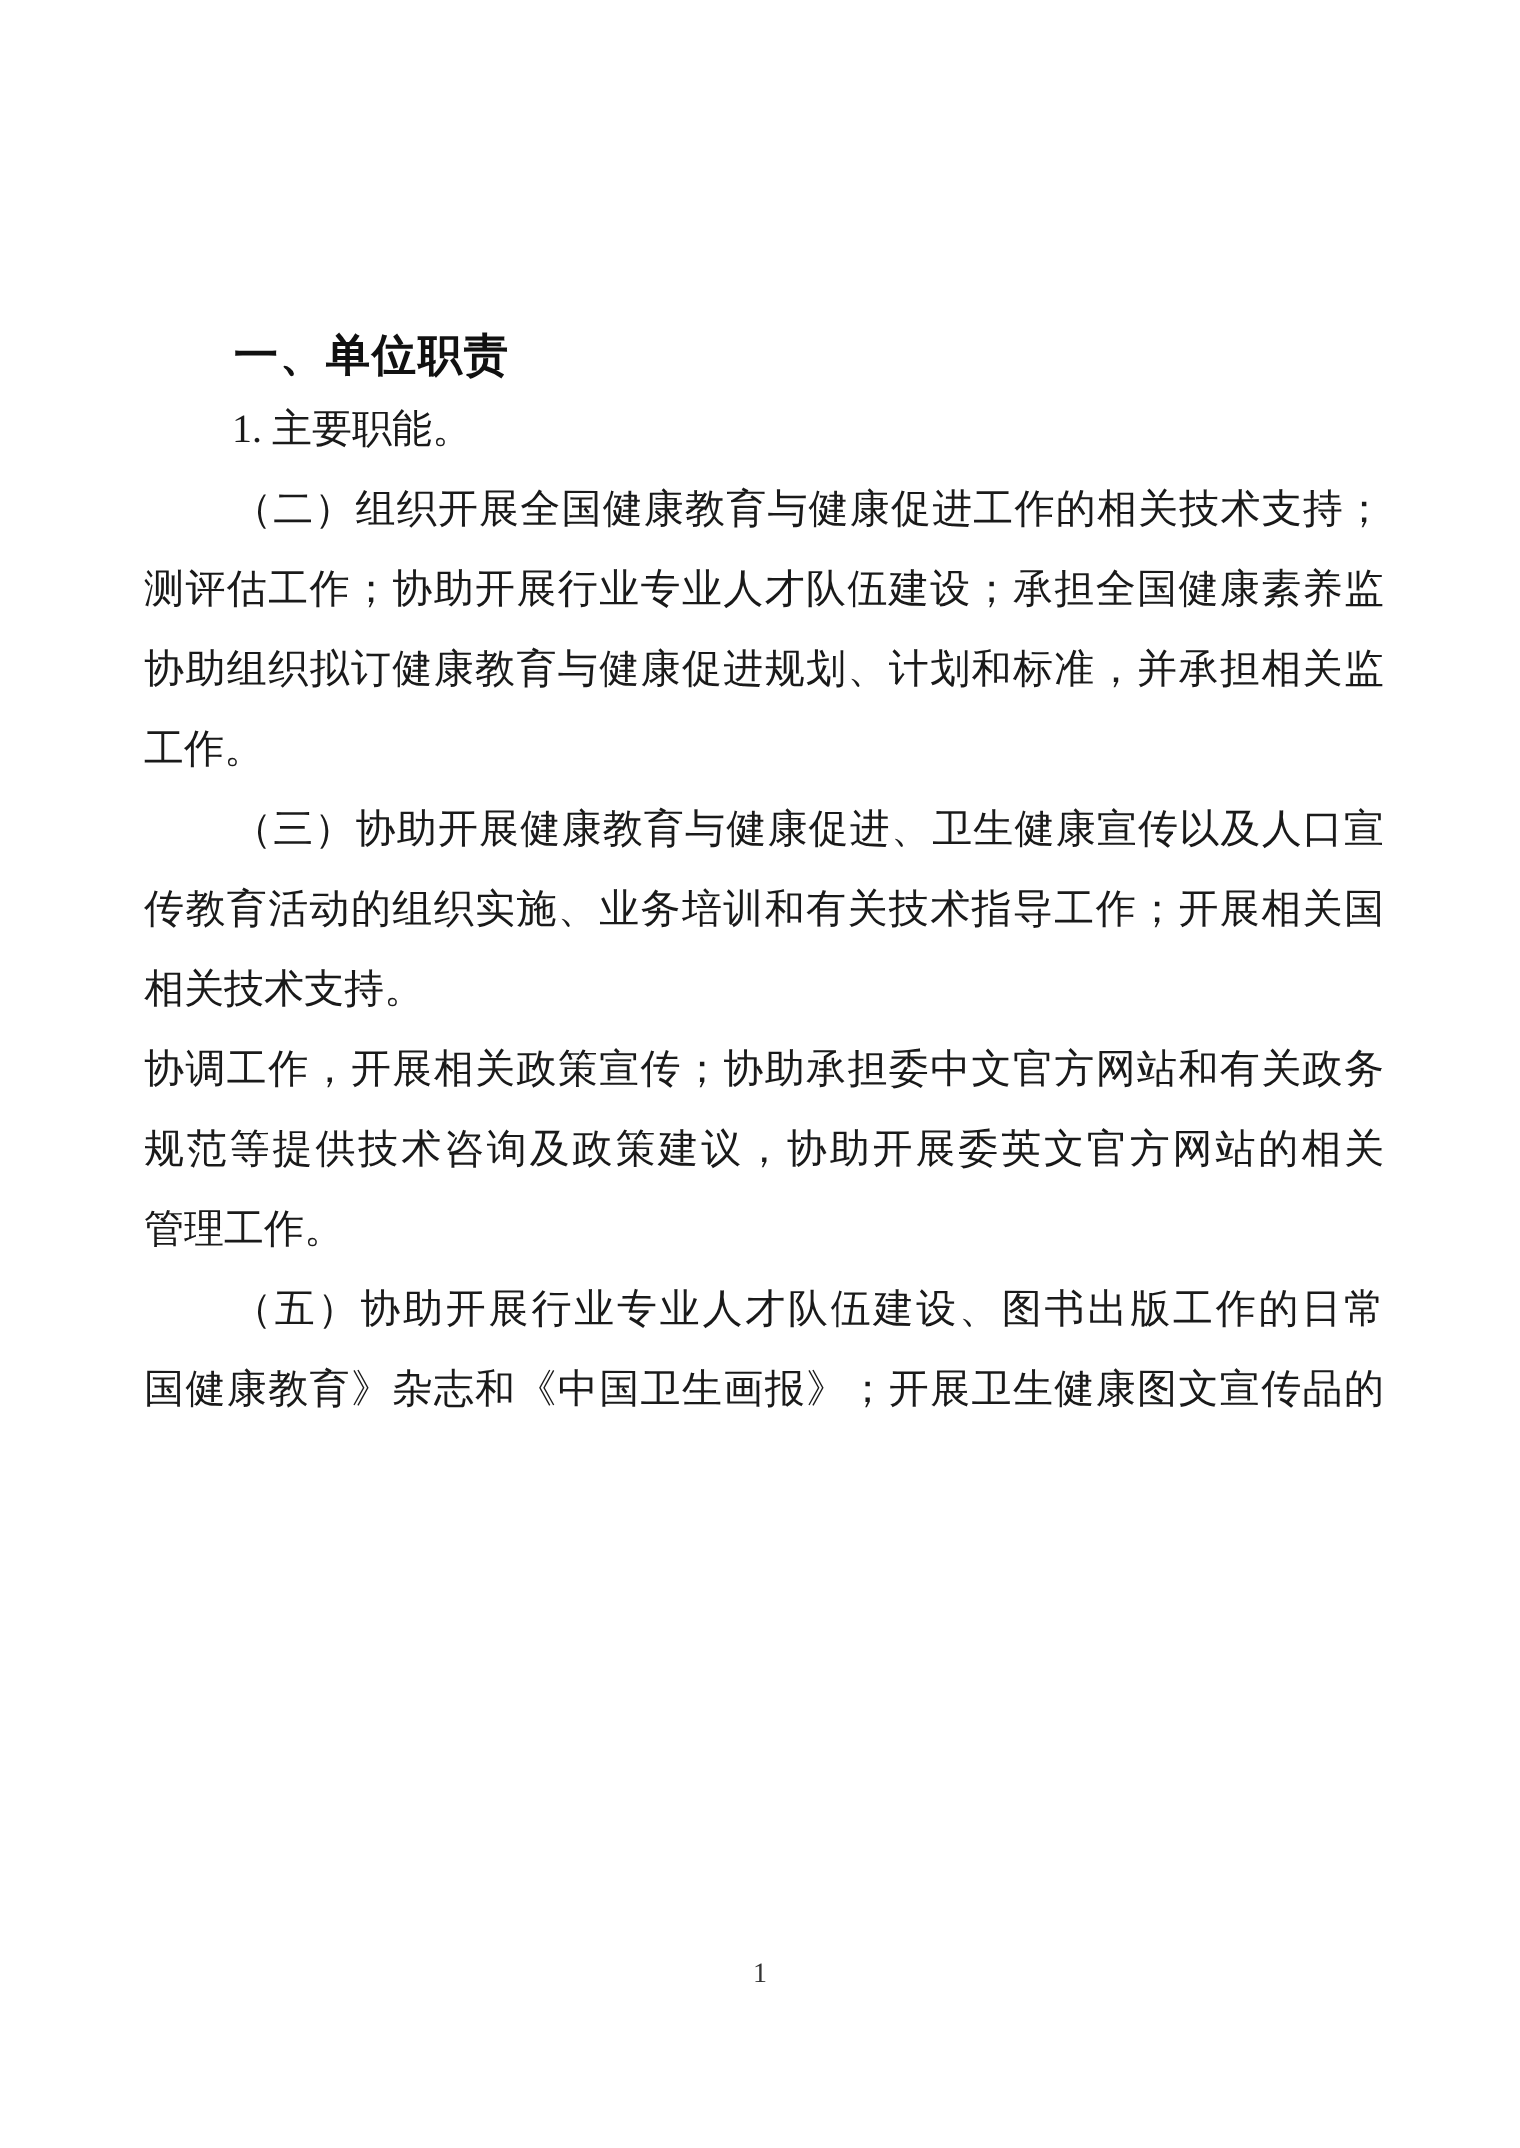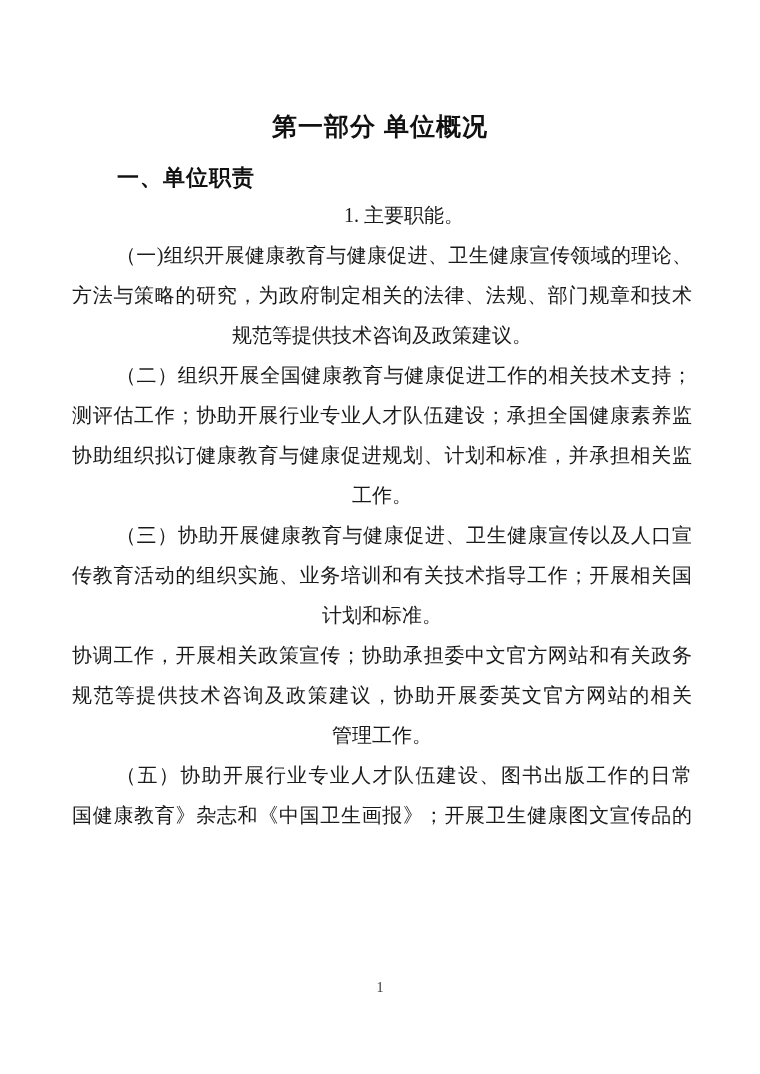--- a/index.html
+++ b/index.html
@@ -46,21 +46,21 @@
     width: 620px;
     font-family: "Liberation Serif", "DejaVu Serif", serif;
     font-size: 20px;
     color: #1a1a1a;
   }
   .para { margin: 0; padding: 0; }
   .ln {
     height: 40px;
     line-height: 40px;
     white-space: nowrap;
-    text-align: center;
+    text-align: left;
     box-sizing: border-box;
     width: 620px;
   }
   .ln.just {
     white-space: normal;
     text-align: justify;
     text-align-last: justify;
   }
   .ln.indent { padding-left: 44px; }
   .page-number {
@@ -72,47 +72,41 @@
     font-family: "Liberation Serif", "DejaVu Serif", serif;
     font-size: 14px;
     color: #333;
   }
 </style>
 </head>
 <body>
 
 <div class="page">
 
-  <div class="doc-title">第一部分 单位概况</div>
 
   <div class="section-heading">一、单位职责</div>
 
   <div class="body-text">
 
     <div class="para">
       <div class="ln indent">1. 主要职能。</div>
     </div>
 
-    <div class="para">
-      <div class="ln indent just">（一)组织开展健康教育与健康促进、卫生健康宣传领域的理论、</div>
-      <div class="ln just">方法与策略的研究，为政府制定相关的法律、法规、部门规章和技术</div>
-      <div class="ln">规范等提供技术咨询及政策建议。</div>
-    </div>
 
     <div class="para">
       <div class="ln indent just">（二）组织开展全国健康教育与健康促进工作的相关技术支持；</div>
       <div class="ln just">测评估工作；协助开展行业专业人才队伍建设；承担全国健康素养监</div>
       <div class="ln just">协助组织拟订健康教育与健康促进规划、计划和标准，并承担相关监</div>
       <div class="ln">工作。</div>
     </div>
 
     <div class="para">
       <div class="ln indent just">（三）协助开展健康教育与健康促进、卫生健康宣传以及人口宣</div>
       <div class="ln just">传教育活动的组织实施、业务培训和有关技术指导工作；开展相关国</div>
-      <div class="ln">计划和标准。</div>
+      <div class="ln">相关技术支持。</div>
     </div>
 
     <div class="para">
       <div class="ln just">协调工作，开展相关政策宣传；协助承担委中文官方网站和有关政务</div>
       <div class="ln just">规范等提供技术咨询及政策建议，协助开展委英文官方网站的相关</div>
       <div class="ln">管理工作。</div>
     </div>
 
     <div class="para">
       <div class="ln indent just">（五）协助开展行业专业人才队伍建设、图书出版工作的日常</div>

